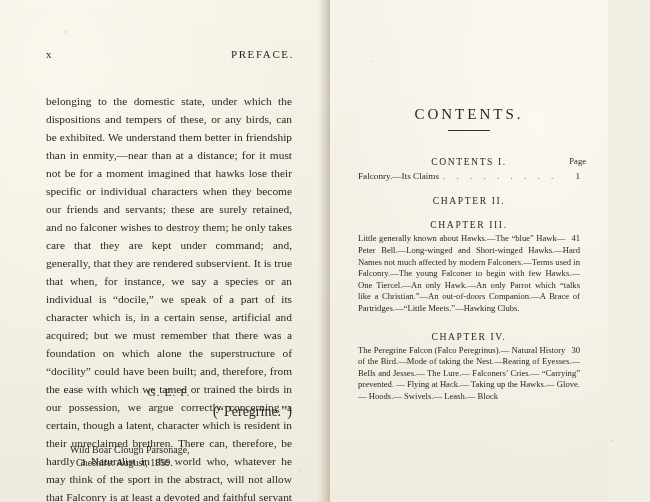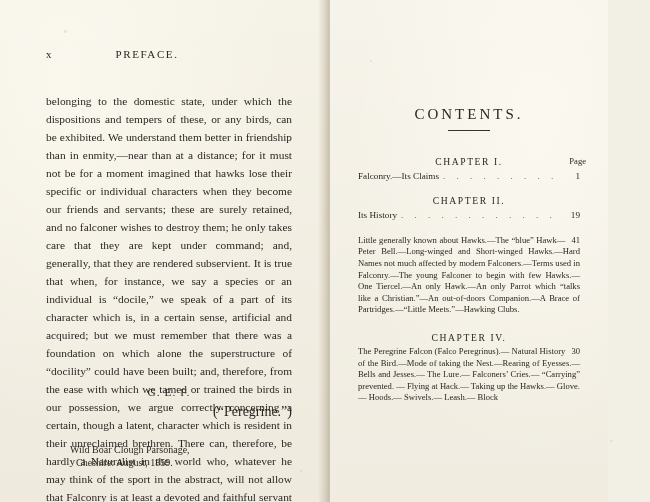--- a/index.html
+++ b/index.html
@@ -65,21 +65,21 @@
   .folio {
     position: absolute;
     left: 46px;
     top: 48px;
     font-size: 11px;
   }
   .head-title {
     position: absolute;
     left: 0; right: 0;
     top: 48px;
-    text-align: center;
+    text-align: right;
     font-size: 11px;
     letter-spacing: 1.6px;
     padding-right: 36px;
   }
   .body-text {
     position: absolute;
     left: 46px;
     top: 52px;
     width: 246px;
     font-size: 11.4px;
@@ -222,38 +222,34 @@
     <div class="speck" style="left:40px;top:60px;width:2px;height:2px;"></div>
     <div class="speck" style="left:280px;top:440px;width:3px;height:2px;"></div>
 
     <div class="contents-title">CONTENTS.</div>
     <div class="rule"></div>
     <div class="page-col-label">Page</div>
 
     <div class="toc">
 
       <div class="ch-group">
-        <div class="chapter-head">CHAPTER I.</div>
+        <div class="chapter-head">CONTENTS I.</div>
         <div class="entry">
           <span class="title">Falconry.—Its Claims</span>
           <span class="leaders">. . . . . . . . . .</span>
           <span class="pg">1</span>
         </div>
       </div>
 
       <div class="ch-group">
         <div class="chapter-head">CHAPTER II.</div>
-        <div class="entry">
-          <span class="title">Its History</span>
-          <span class="leaders">. . . . . . . . . . . .</span>
-          <span class="pg">19</span>
-        </div>
       </div>
 
       <div class="ch-group gap-lg">
+        <div class="chapter-head">CHAPTER III.</div>
         <div class="entry-block">
           <span class="pg-inline">41</span>
           <span>Little generally known about Hawks.—The “blue” Hawk—Peter Bell.—Long-winged and Short-winged Hawks.—Hard Names not much affected by modern Falconers.—Terms used in Falconry.—The young Falconer to begin with few Hawks.—One Tiercel.—An only Hawk.—An only Parrot which “talks like a Christian.”—An out-of-doors Companion.—A Brace of Partridges.—“Little Meets.”—Hawking Clubs.</span>
         </div>
       </div>
 
       <div class="ch-group">
         <div class="chapter-head">CHAPTER IV.</div>
         <div class="entry-block">
           <span class="pg-inline">30</span>

